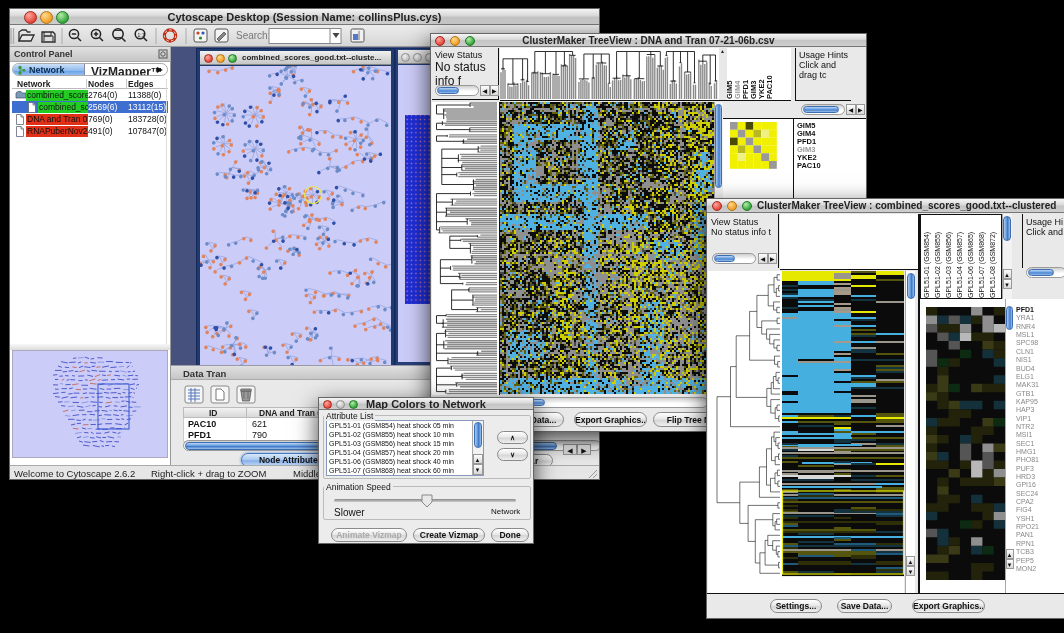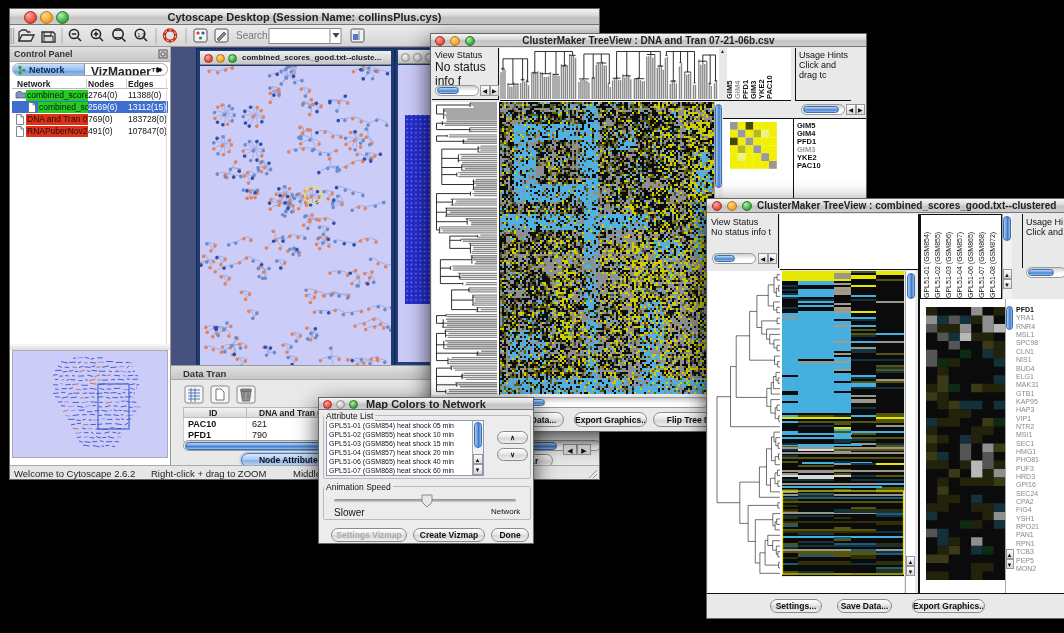--- a/index.html
+++ b/index.html
@@ -487,15 +487,15 @@
     <div class="pill" style="left:178px;top:33px;width:31px;height:13px;font-size:7px;line-height:12px">∧</div>
     <div class="pill" style="left:178px;top:50px;width:31px;height:13px;font-size:7px;line-height:12px">∨</div>
     <div class="abs" style="left:5px;top:84px;font-size:8.5px;color:#111;background:#ececec;z-index:3;padding:0 2px">Animation Speed</div>
     <div class="abs" style="left:4px;top:88px;width:208px;height:34px;border:1px solid #bbb;border-radius:2px"></div>
     <div class="abs" style="left:15px;top:101px;width:182px;height:3px;background:linear-gradient(#888,#ccc);border-radius:2px"></div>
     <svg class="abs" style="left:101px;top:95px" width="14" height="15">
       <path d="M2 2h10v7l-5 5-5-5z" fill="#e8e8e8" stroke="#888"></path>
     </svg>
     <div class="abs" style="left:15px;top:109px;font-size:10px;color:#111">Slower</div>
     <div class="abs" style="left:172px;top:109px;font-size:8px;color:#111">Network</div>
-    <div class="pill" style="left:12px;top:130px;width:76px;height:14px;font-size:8.5px;line-height:13px;color:#aaa">Settings Vizmap</div>
+    <div class="pill" style="left:12px;top:130px;width:76px;height:14px;font-size:8.5px;line-height:13px;color:#aaa">Animate Vizmap</div>
     <div class="pill" style="left:94px;top:130px;width:72px;height:14px;font-size:8.5px;line-height:13px">Create Vizmap</div>
     <div class="pill" style="left:172px;top:130px;width:38px;height:14px;font-size:8.5px;line-height:13px">Done</div>
   </div>
 </body></html>

